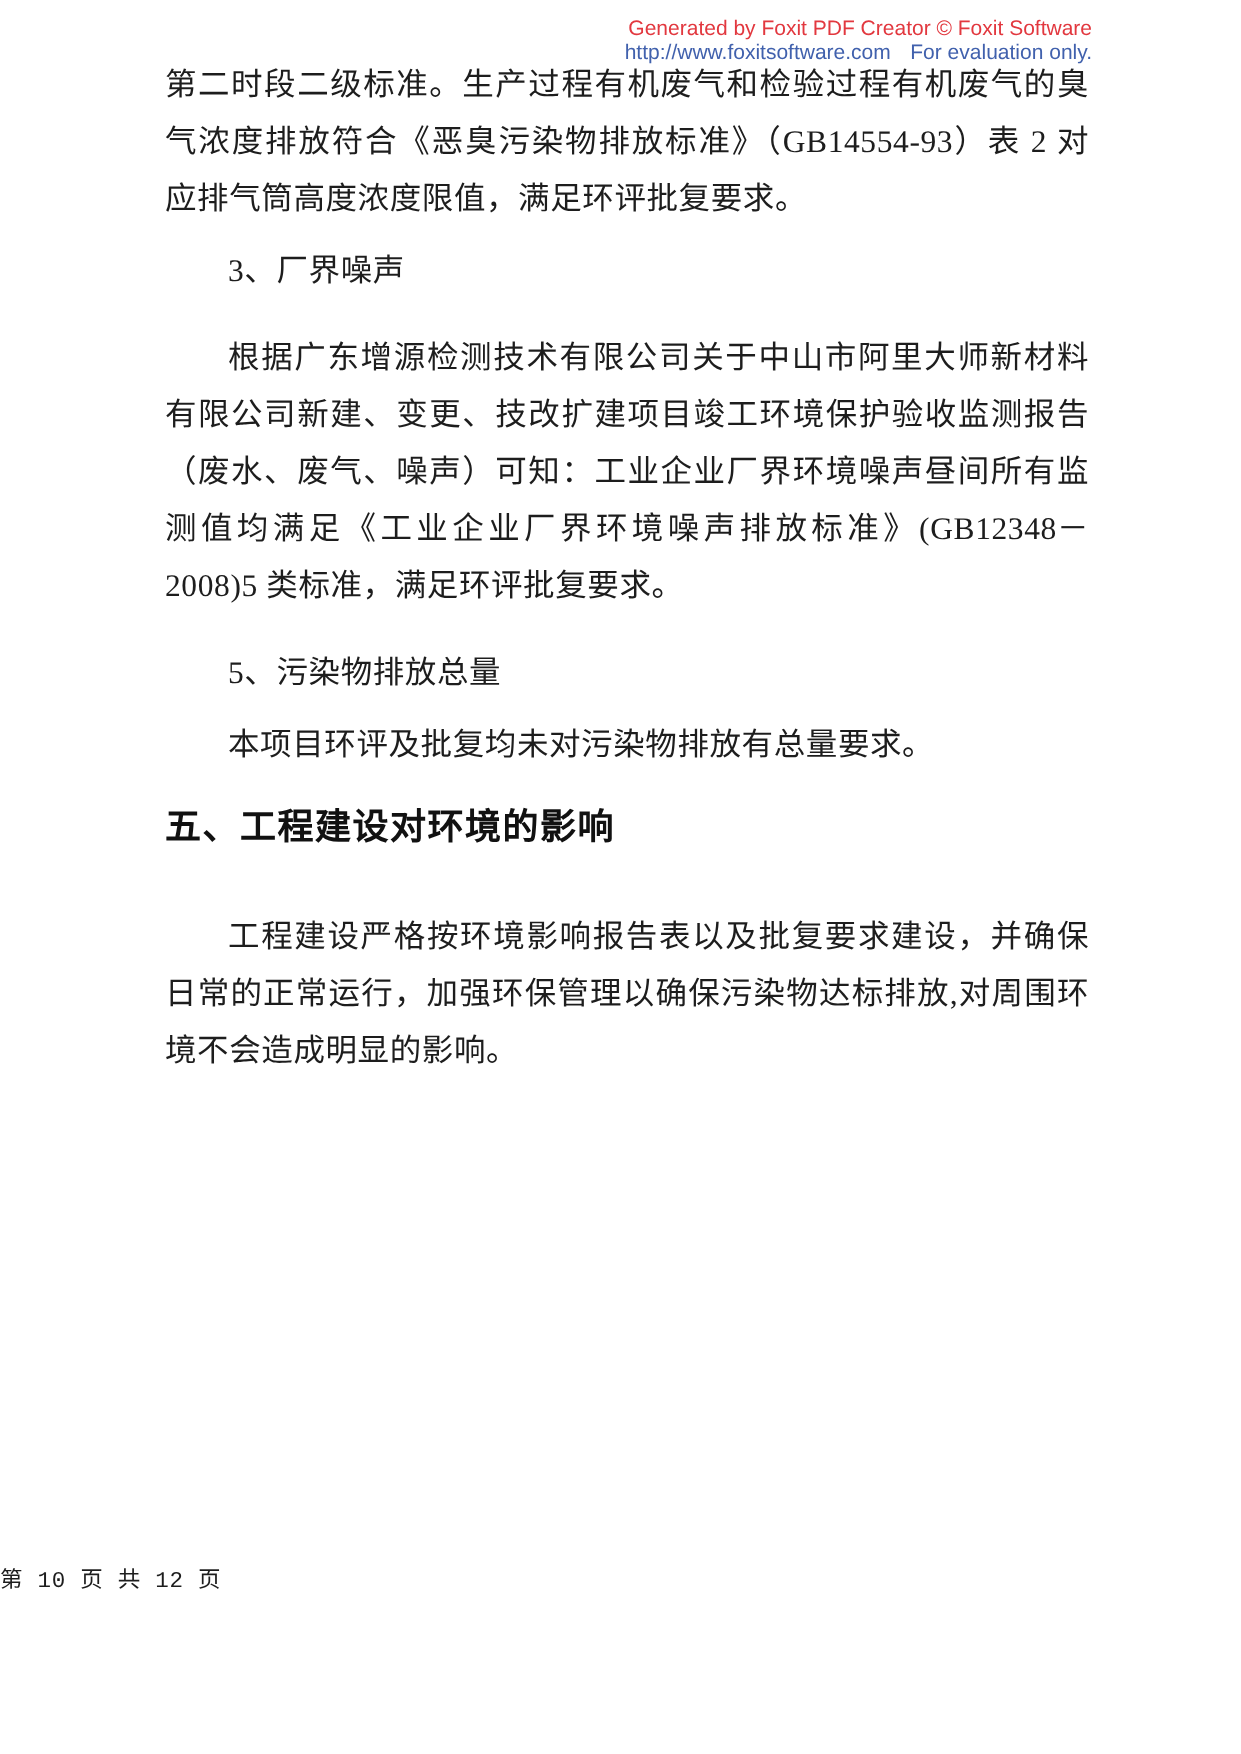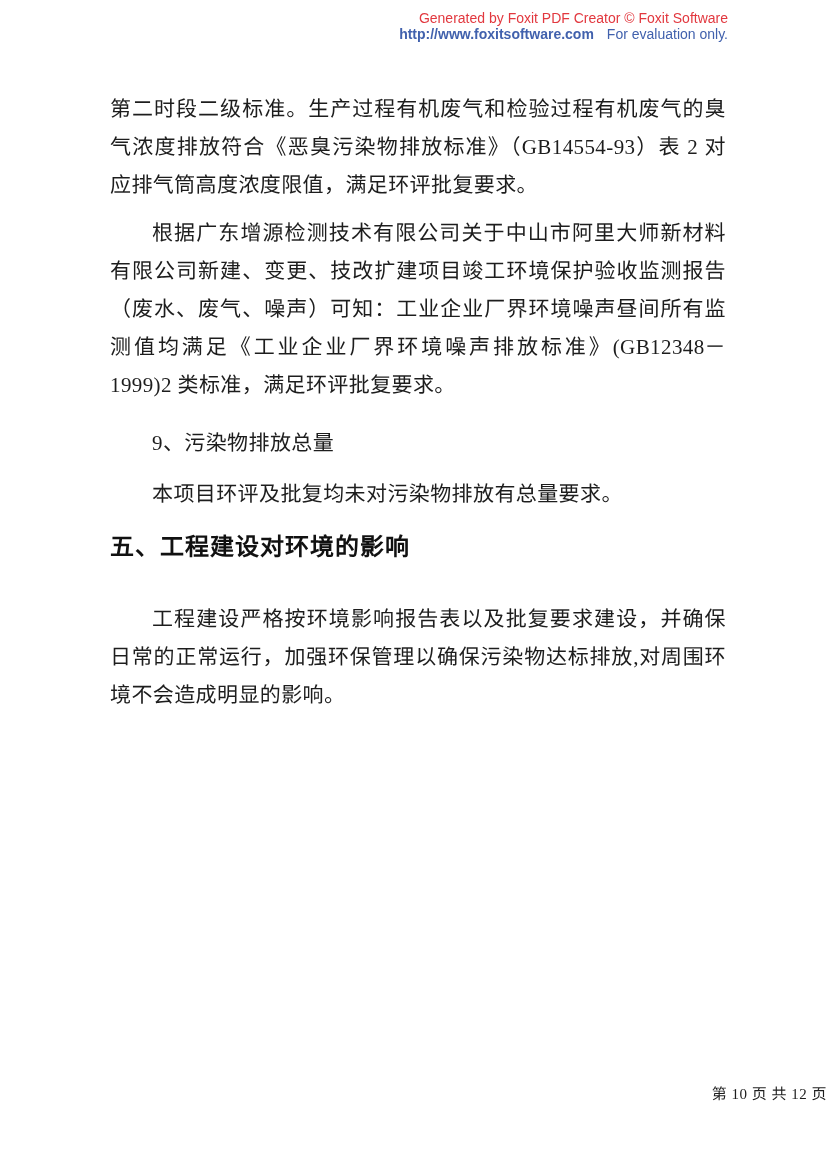--- a/index.html
+++ b/index.html
@@ -25,88 +25,89 @@
     right: 99px;
     text-align: right;
     font-family: "Liberation Sans", "DejaVu Sans", sans-serif;
     font-size: 14px;
     line-height: 15.5px;
     white-space: nowrap;
   }
   .wm-line1 { color: #e2383f; }
   .wm-line2 { color: #4161ad; }
   .wm-note { margin-left: 13px; }
-  .wm-url { text-decoration: none; color: inherit; cursor: pointer; font-weight: bold; }
+  .wm-url { text-decoration: none; color: inherit; cursor: pointer; }
 
   
   .content {
     position: absolute;
     left: 110px;
     top: 0;
     width: 616px;
-    padding-top: 90px;
+    padding-top: 37px;
     font-size: 21px;
     line-height: 38px;
     letter-spacing: 0.4px;
     text-align: justify;
   }
   .para { text-indent: 2em; }
   .para.no-indent { text-indent: 0; }
   .para-cont { margin-bottom: 10px; }
   .subheading { padding-left: 42px; }
   .sub-noise   { margin-bottom: 20px; }
   .para-noise  { margin-bottom: 20px; }
   .sub-solid   { margin-bottom: 14px; }
   .para-solid  { margin-bottom: 18px; }
   .sub-total   { margin-bottom: 13px; }
-  .para-total  { margin-bottom: 17px; }
+  .para-total  { margin-bottom: 17px; font-family: Liberation Mono, monospace; }
   .section-heading {
     font-size: 24px;
     line-height: 34px;
     font-weight: bold;
     letter-spacing: 1px;
     margin-bottom: 36px;
     color: #111111;
   }
 
   
   .footer {
     position: absolute;
     left: 0;
-    top: 1082px;
+    top: 1041px;
     width: 100%;
-    text-align: right;
+    text-align: left;
     font-size: 15px;
     letter-spacing: 0.5px;
     color: #1d1d1d;
-    font-family: Liberation Serif, serif;
+    font-family: Liberation Mono, monospace;
   }
 </style>
 </head>
 <body>
 
 <div class="page">
 
   <div class="watermark">
     <div class="wm-line1">Generated by Foxit PDF Creator © Foxit Software</div>
     <div class="wm-line2">
       <span class="wm-url">http://www.foxitsoftware.com</span><span class="wm-note">For evaluation only.</span>
     </div>
   </div>
 
   <div class="content">
 
     <p class="para no-indent para-cont">第二时段二级标准。生产过程有机废气和检验过程有机废气的臭气浓度排放符合《恶臭污染物排放标准》（GB14554-93）表 2 对应排气筒高度浓度限值，满足环评批复要求。</p>
 
+    <p class="subheading sub-noise">3、厂界噪声</p>
 
-    <p class="para para-noise">根据广东增源检测技术有限公司关于中山市阿里大师新材料有限公司新建、变更、技改扩建项目竣工环境保护验收监测报告（废水、废气、噪声）可知：工业企业厂界环境噪声昼间所有监测值均满足《工业企业厂界环境噪声排放标准》(GB12348－1999)2 类标准，满足环评批复要求。</p>
+    <p class="para para-noise">根据广东增源检测技术有限公司关于中山市阿里大师新材料有限公司新建、变更、技改扩建项目竣工环境保护验收监测报告（废水、废气、噪声）可知：工业企业厂界环境噪声昼间所有监测值均满足《工业企业厂界环境噪声排放标准》(GB12348－2008)5 类标准，满足环评批复要求。</p>
 
 
 
-    <p class="subheading sub-total">9、污染物排放总量</p>
+    <p class="subheading sub-total">5、污染物排放总量</p>
 
     <p class="para para-total">本项目环评及批复均未对污染物排放有总量要求。</p>
 
     <h2 class="section-heading">五、工程建设对环境的影响</h2>
 
     <p class="para">工程建设严格按环境影响报告表以及批复要求建设，并确保日常的正常运行，加强环保管理以确保污染物达标排放,对周围环境不会造成明显的影响。</p>
 
   </div>
 
   <div class="footer">第 10 页 共 12 页</div>

